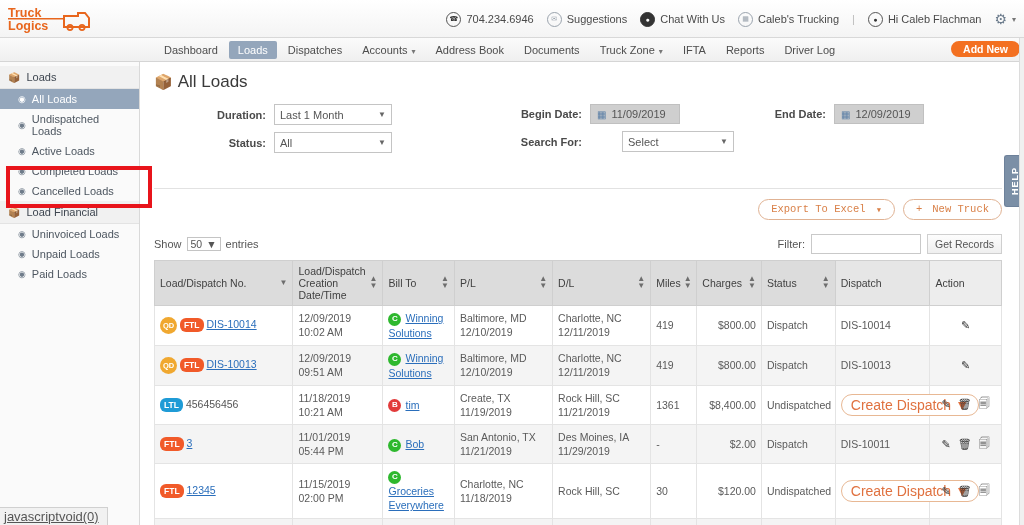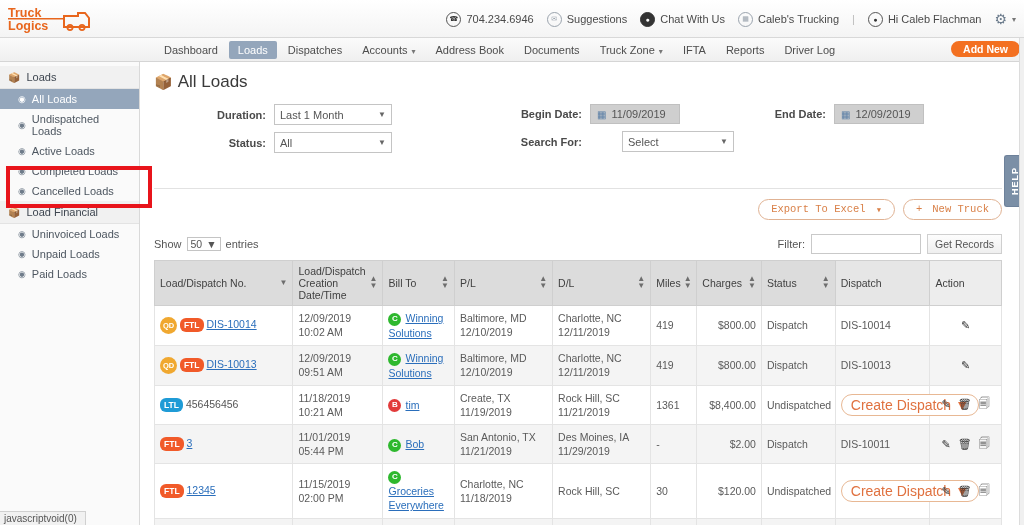--- a/index.html
+++ b/index.html
@@ -247,21 +247,21 @@
   }
   .help-tab span {
     writing-mode: vertical-rl; transform: rotate(180deg);
     color:#fff; font-size:9px; letter-spacing:1px; font-weight:bold;
   }
 
   
   .statusbar {
     position:absolute; left:0; bottom:0;
     background:#f1f1f1; border:1px solid #d0d0d0; border-left:none; border-bottom:none;
-    font-size:10px; color:#555; padding:1px 8px 1px 4px;
+    font-size:13px; color:#555; padding:1px 8px 1px 4px;text-decoration:underline;
   }
   .scroll-edge {
     position:absolute; right:0; top:38px; width:5px; height:487px; background:#f0f0f0;
     border-left:1px solid #dcdcdc;
   }
 </style>
 </head>
 <body>
 
 <div class="app">

